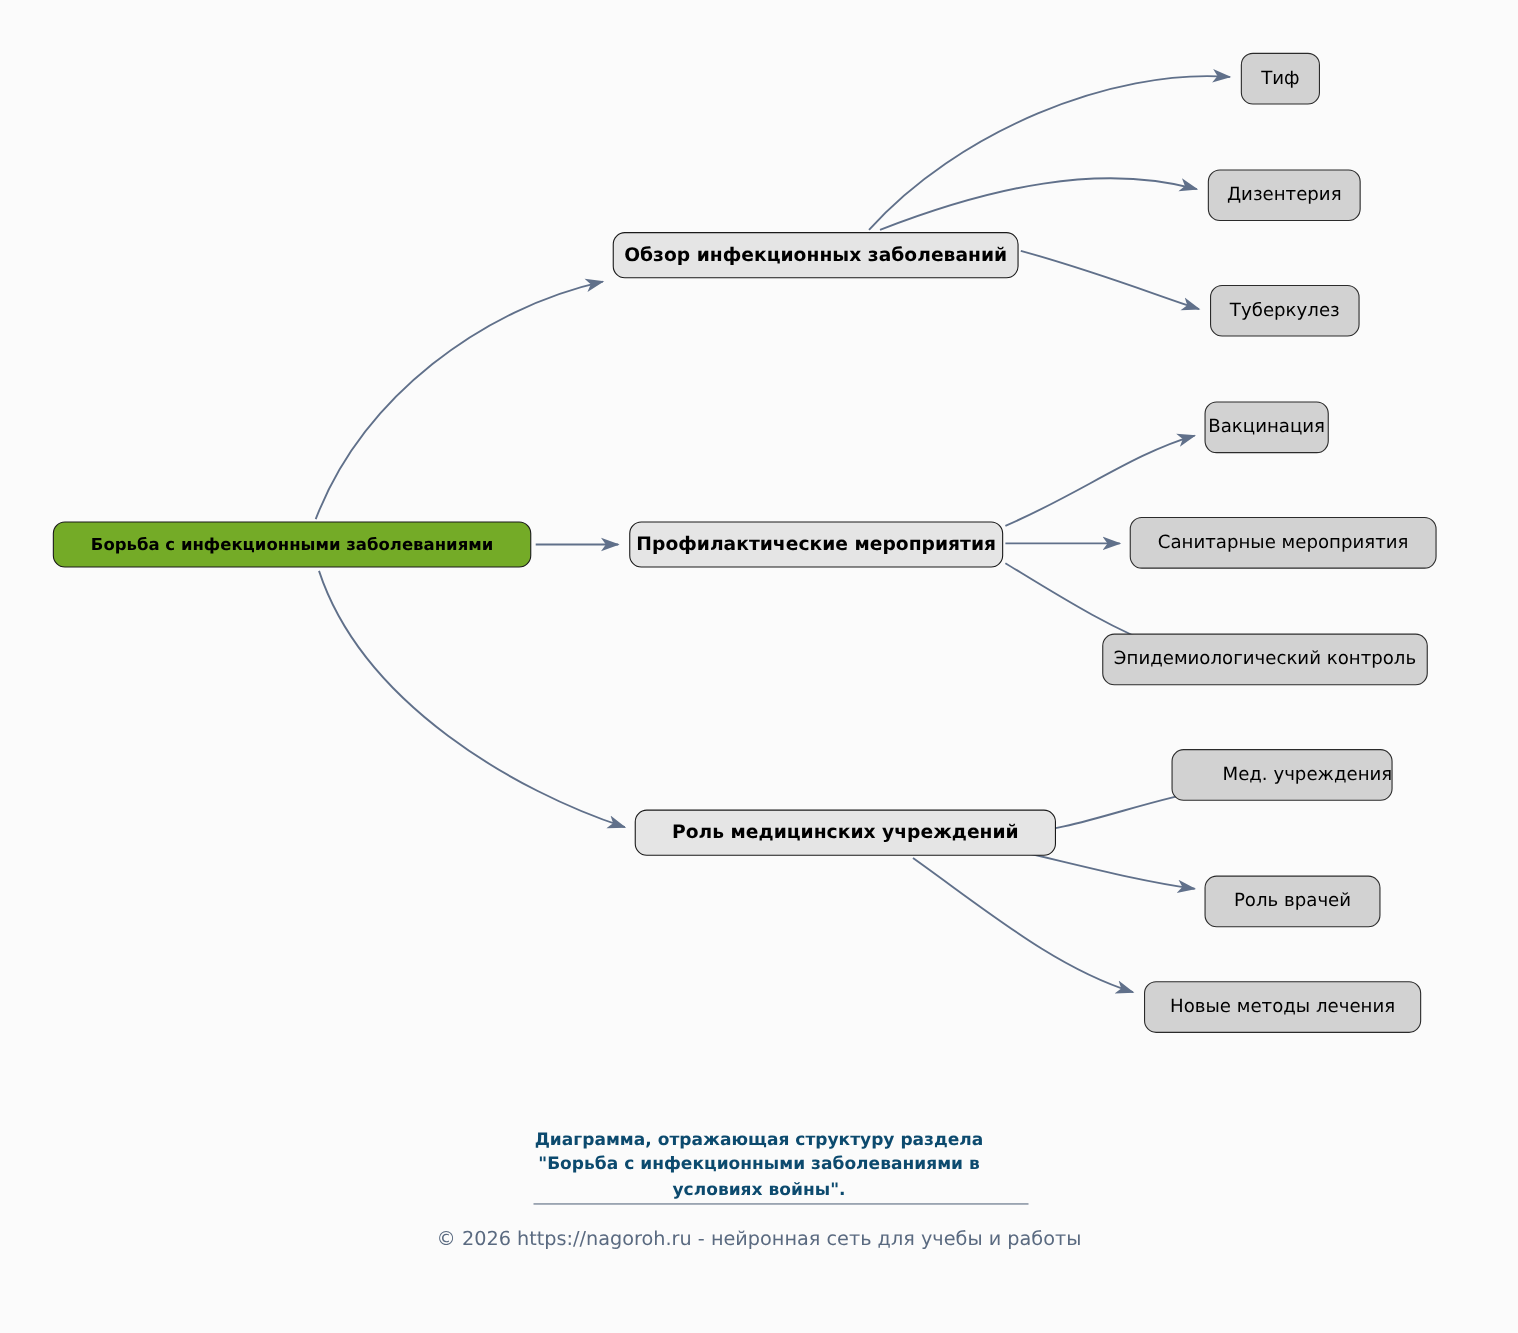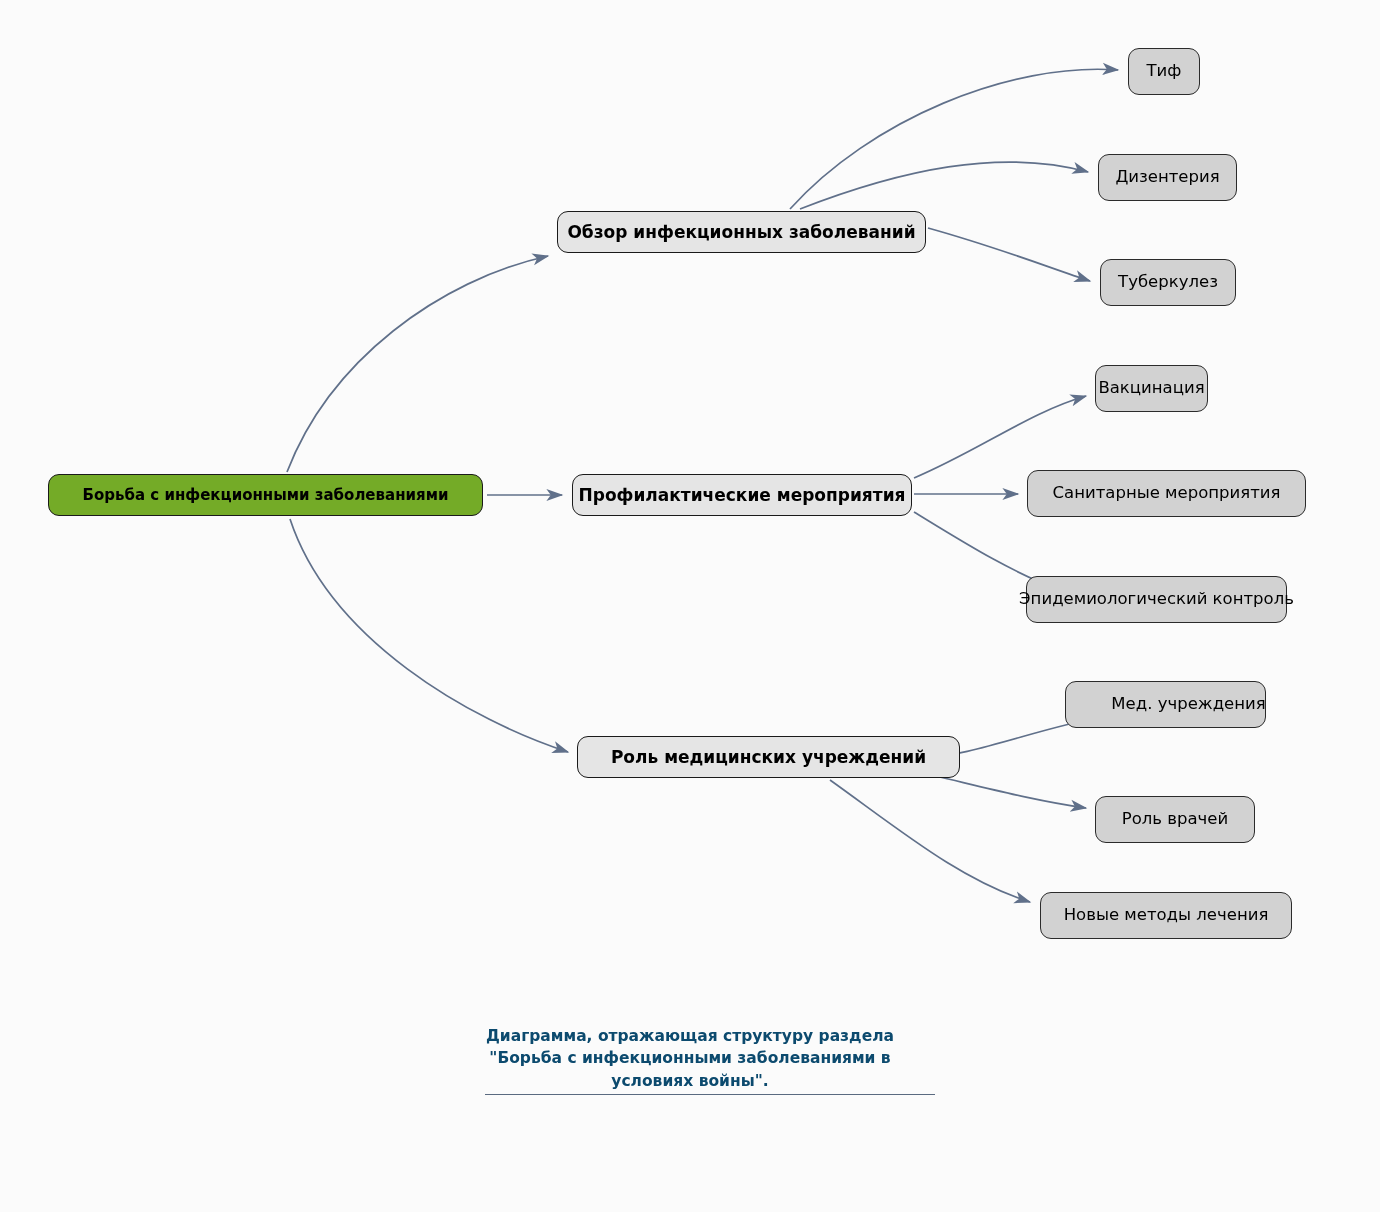--- a/index.html
+++ b/index.html
@@ -108,21 +108,21 @@
 
   <div class="node node-branch" style="left:572px;top:474px;width:340px;height:42px;">
     <span>Профилактические мероприятия</span>
   </div>
   <div class="node node-leaf" style="left:1095px;top:365px;width:113px;height:47px;">
     <span>Вакцинация</span>
   </div>
   <div class="node node-leaf" style="left:1027px;top:470px;width:279px;height:47px;">
     <span>Санитарные мероприятия</span>
   </div>
-  <div class="node node-leaf" style="left:1002px;top:576px;width:261px;height:47px;margin-left:24px;">
+  <div class="node node-leaf" style="left:1002px;top:576px;width:296px;height:47px;">
     <span>Эпидемиологический контроль</span>
   </div>
 
   <div class="node node-branch" style="left:577px;top:736px;width:383px;height:42px;">
     <span>Роль медицинских учреждений</span>
   </div>
   <div class="node node-leaf" style="left:1065px;top:681px;width:201px;height:47px;padding-left:46px;">
     <span>Мед. учреждения</span>
   </div>
   <div class="node node-leaf" style="left:1095px;top:796px;width:160px;height:47px;">
@@ -133,14 +133,17 @@
   </div>
 
   <div class="caption" style="top:1025px;">
     <div>Диаграмма, отражающая структуру раздела</div>
     <div>"Борьба с инфекционными заболеваниями в</div>
     <div>условиях войны".</div>
   </div>
 
   <div class="divider" style="left:485px;top:1094px;width:450px;"></div>
 
+  <div class="footer" style="top:1117px;">
+    <span>© 2026 https://nagoroh.ru - нейронная сеть для учебы и работы</span>
+  </div>
 
 </div>
 
 </body></html>

